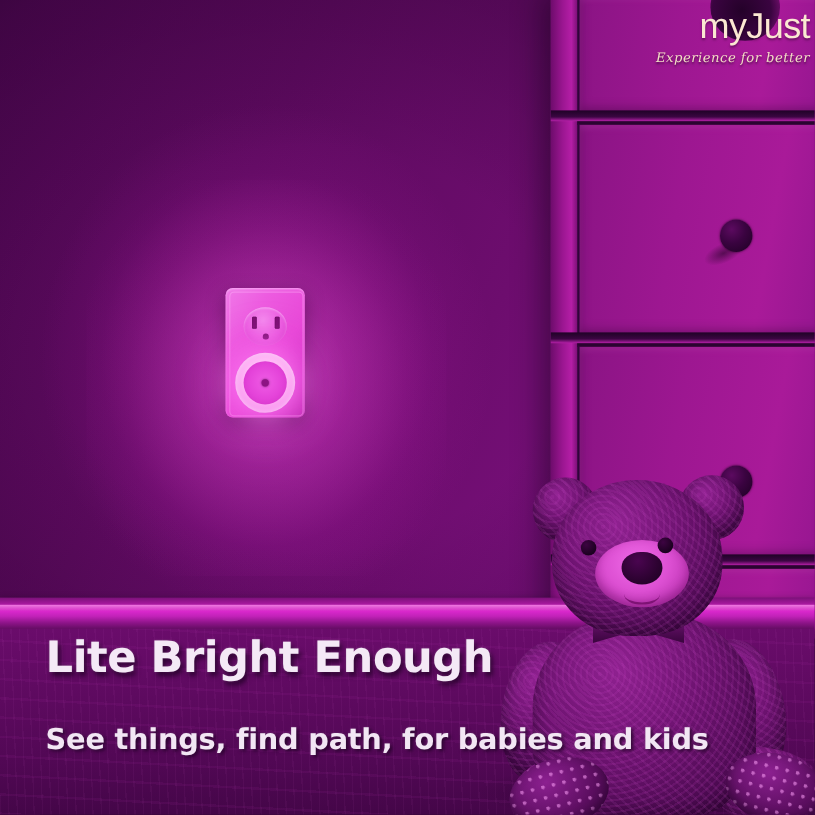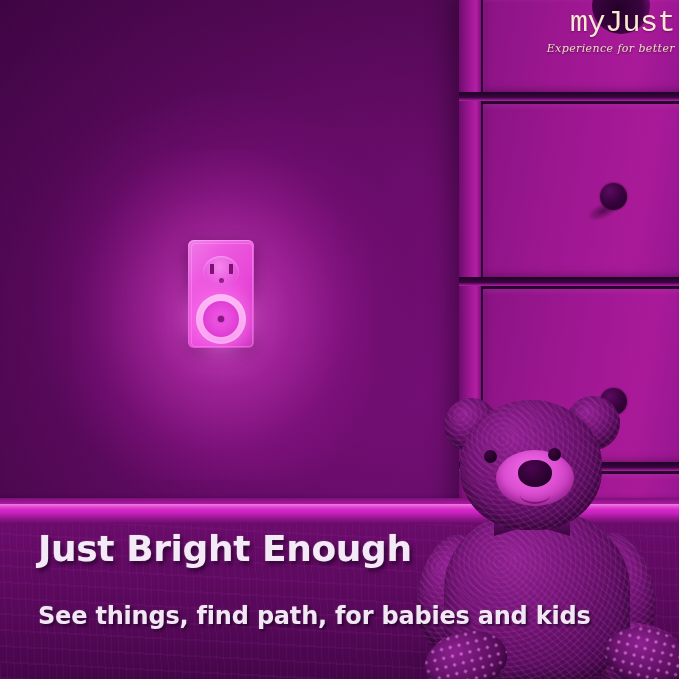--- a/index.html
+++ b/index.html
@@ -302,21 +302,21 @@
     text-align: right;
   }
   .logo-row {
     display: flex;
     align-items: center;
     justify-content: flex-end;
     line-height: 1;
   }
   .logo-my,
   .logo-cozy {
-    font-family: Liberation Mono, monospace;
+    font-family: Liberation Sans, sans-serif;
     font-size: 30px;
     font-weight: 400;
     color: #fbe8d2;
     letter-spacing: -0.5px;
     text-shadow: 0 1px 2px rgba(0,0,0,0.35);
   }
   .logo-lite {
     font-family: "DejaVu Sans", sans-serif;
     font-size: 29px;
     font-weight: 700;
@@ -443,16 +443,16 @@
   </div>
 
   <div class="logo">
     <div class="logo-row">
       <span class="logo-my">my</span>
         <span class="logo-cozy">Just</span>
     </div>
     <div class="logo-tag">Experience for better</div>
   </div>
 
-  <div class="headline">Just Bright Enough</div>
+  <div class="headline">Lite Bright Enough</div>
   <div class="subline">See things, find path, for babies and kids</div>
 
 </div>
 
 </body></html>

